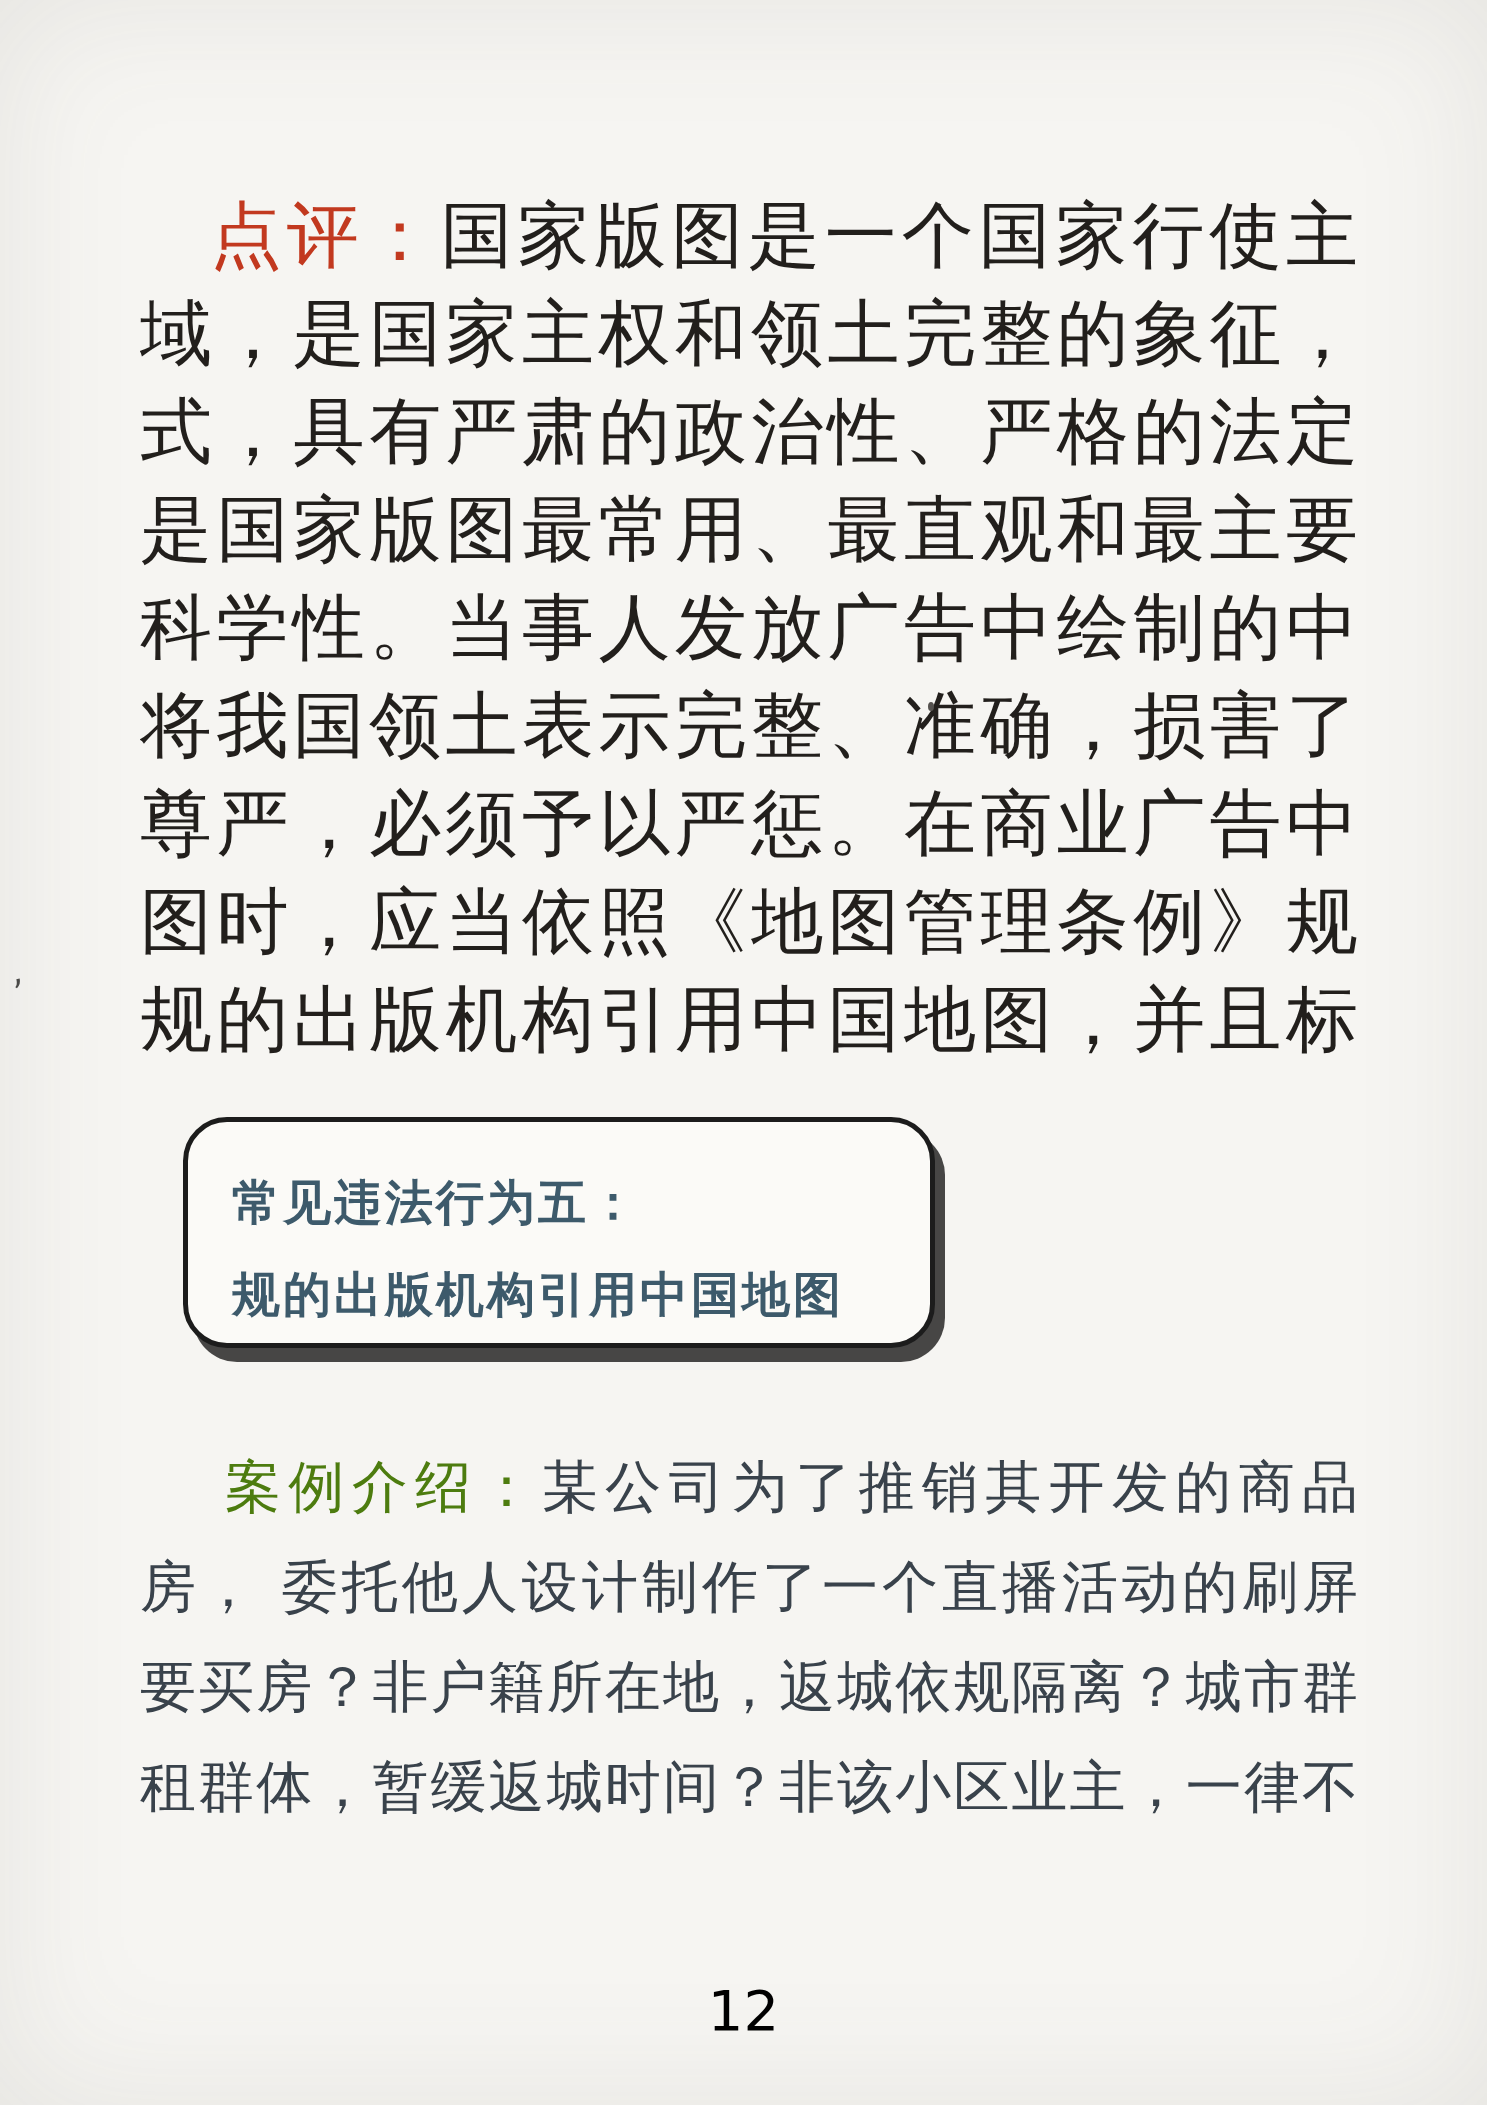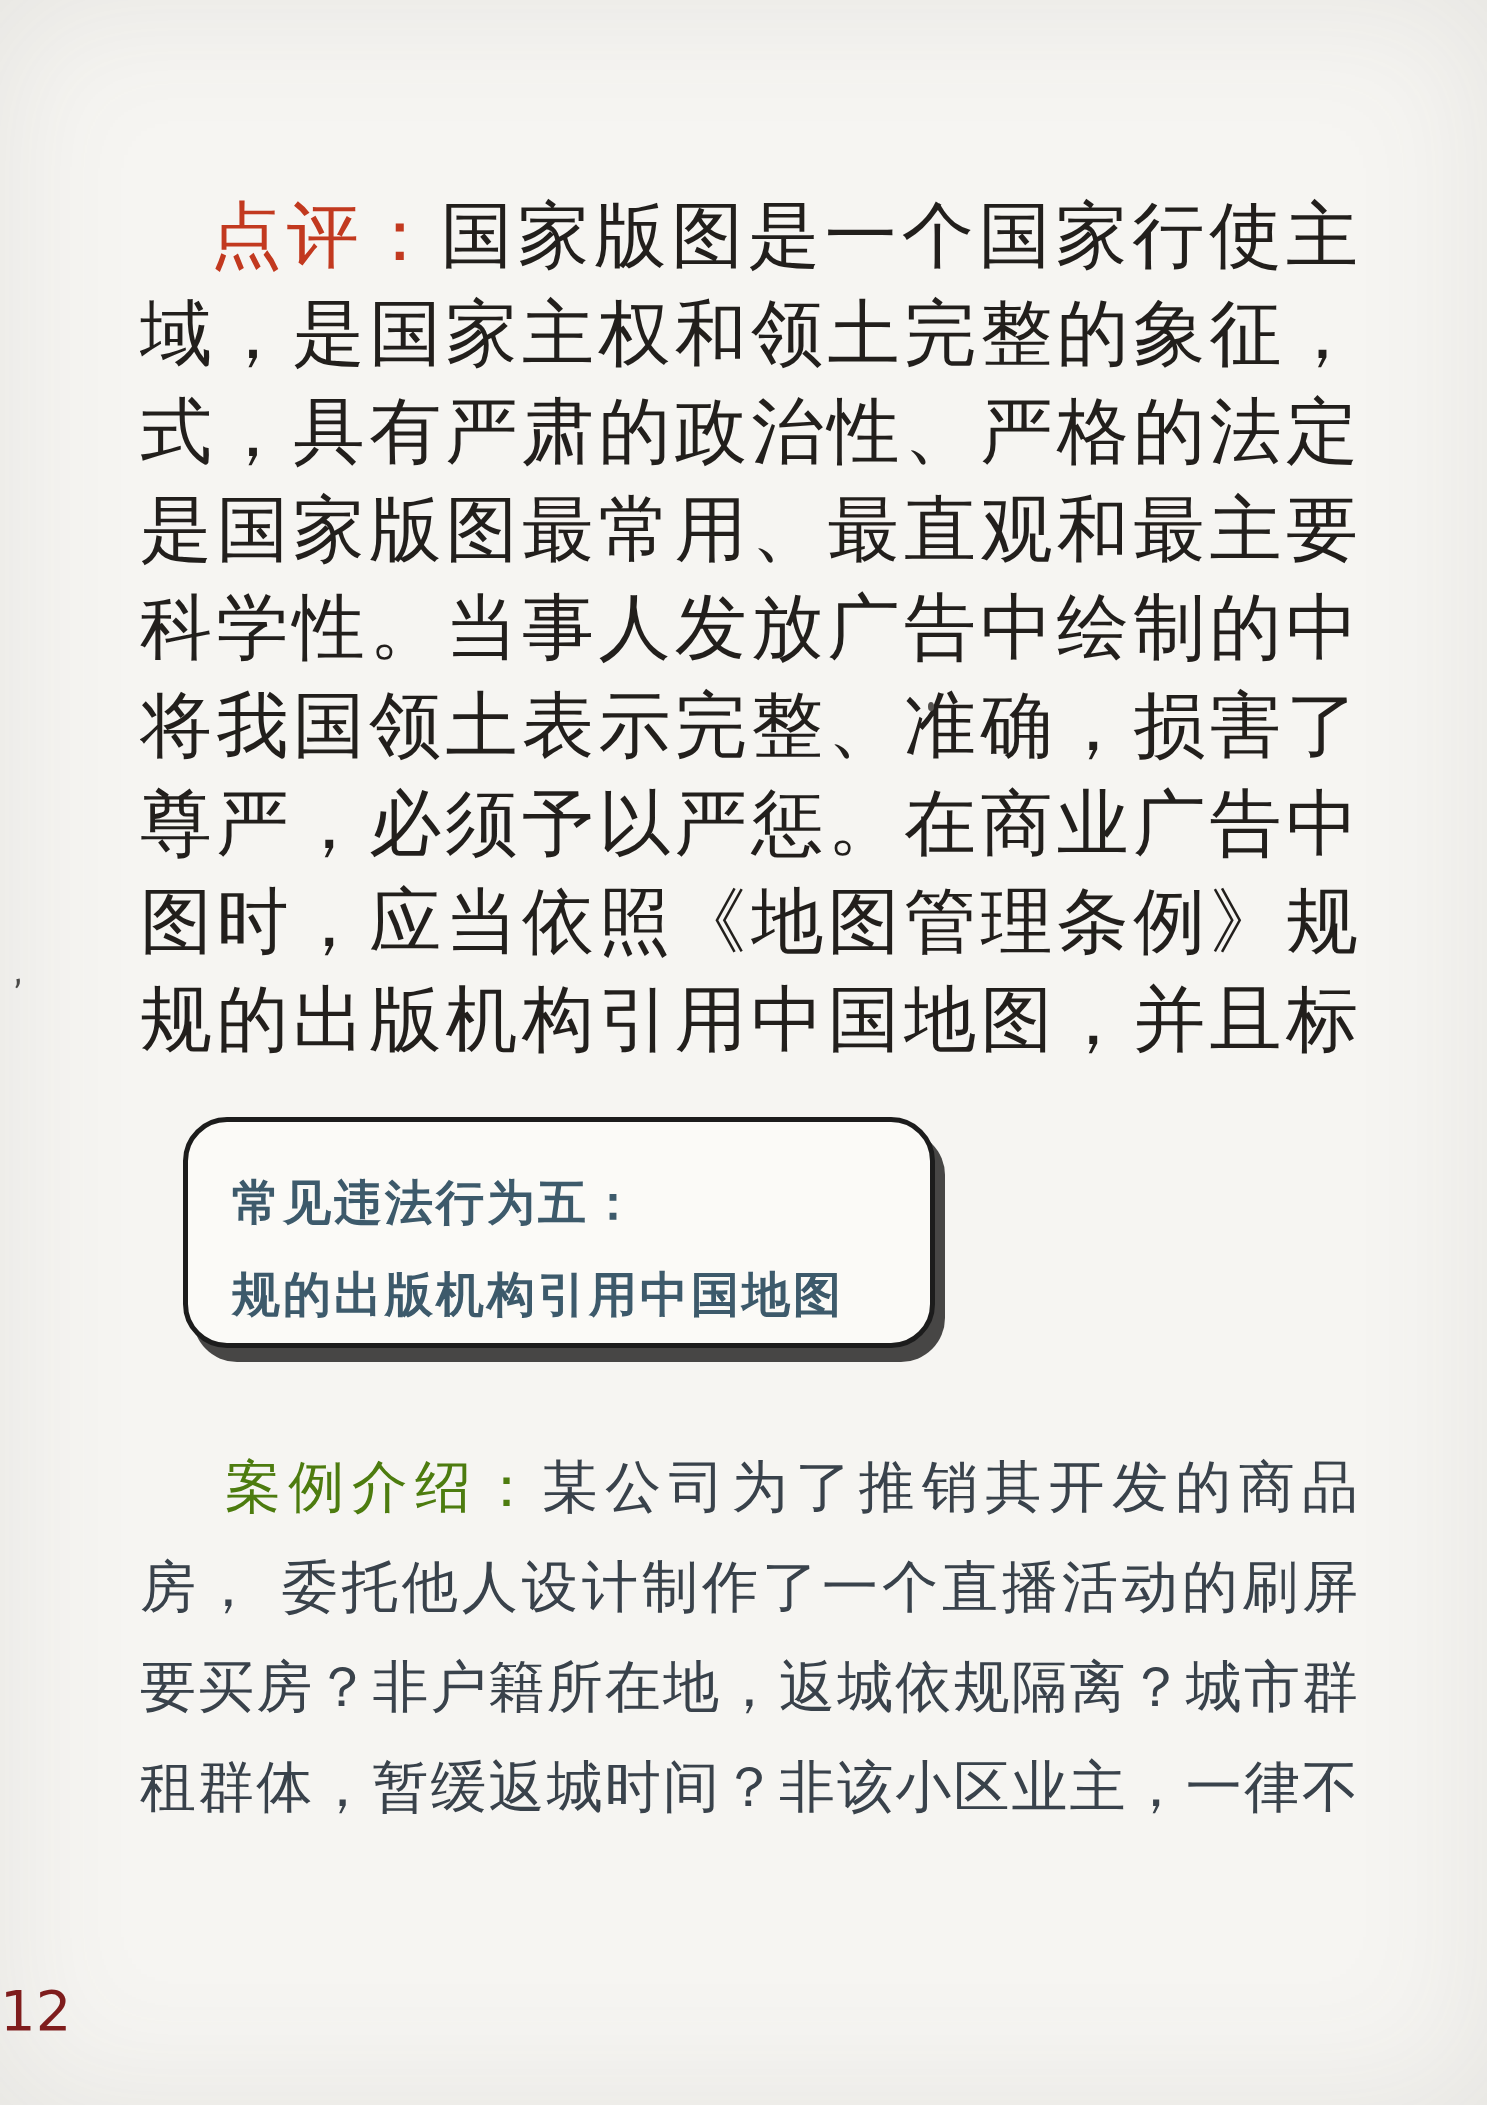--- a/index.html
+++ b/index.html
@@ -48,23 +48,23 @@
   .case .tline{
     height:100px;line-height:100px;
     text-align:justify;text-align-last:justify;
     overflow:hidden;
   }
   .case .indent{text-indent:85px;}
   .case .red-label{color:#4d7c0f;}
   
   .pagenum{
     position:absolute;left:0;top:1978px;width:100%;
-    text-align:left;
+    text-align:center;
     font-family:"DejaVu Sans",sans-serif;
-    font-size:56px;color:#7f1d1d;
+    font-size:56px;color:#000000;
   }
   
   .artifact-mark{
     position:absolute;left:14px;top:972px;
     font-family:"DejaVu Serif",serif;
     font-size:36px;color:#4a4a48;
     transform:rotate(-12deg);
   }
   .artifact-dot{
     position:absolute;left:928px;top:702px;

